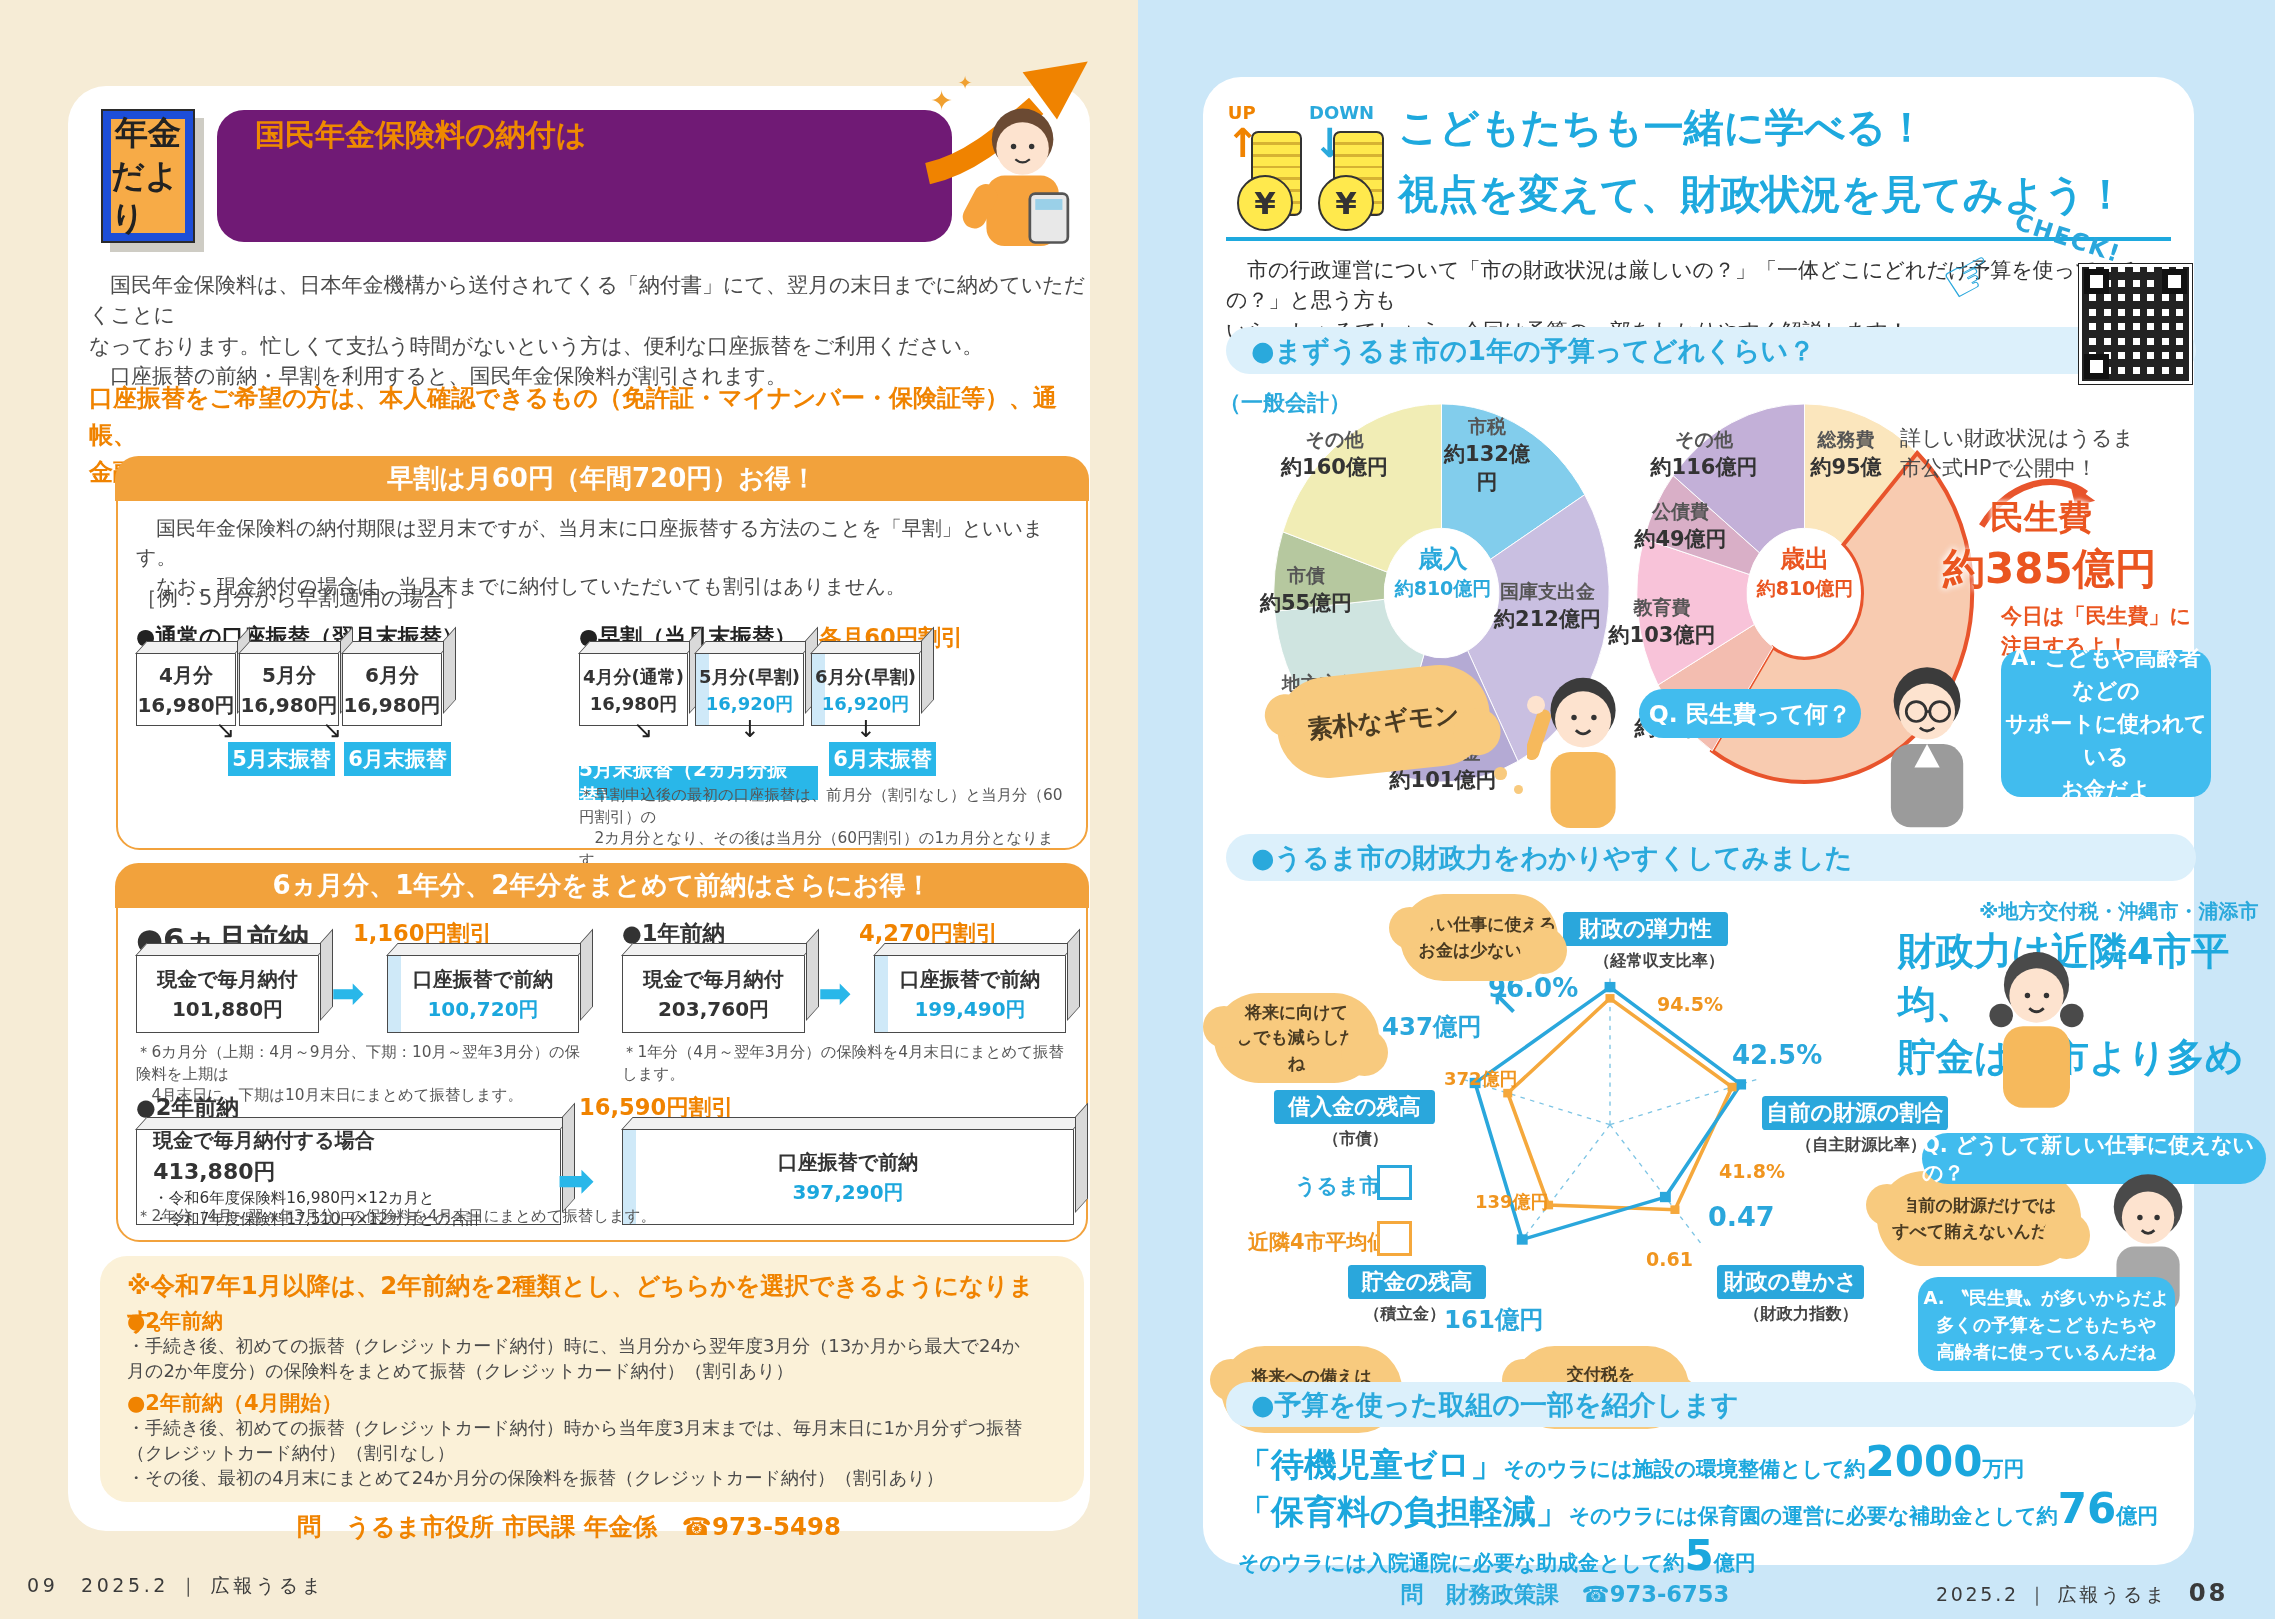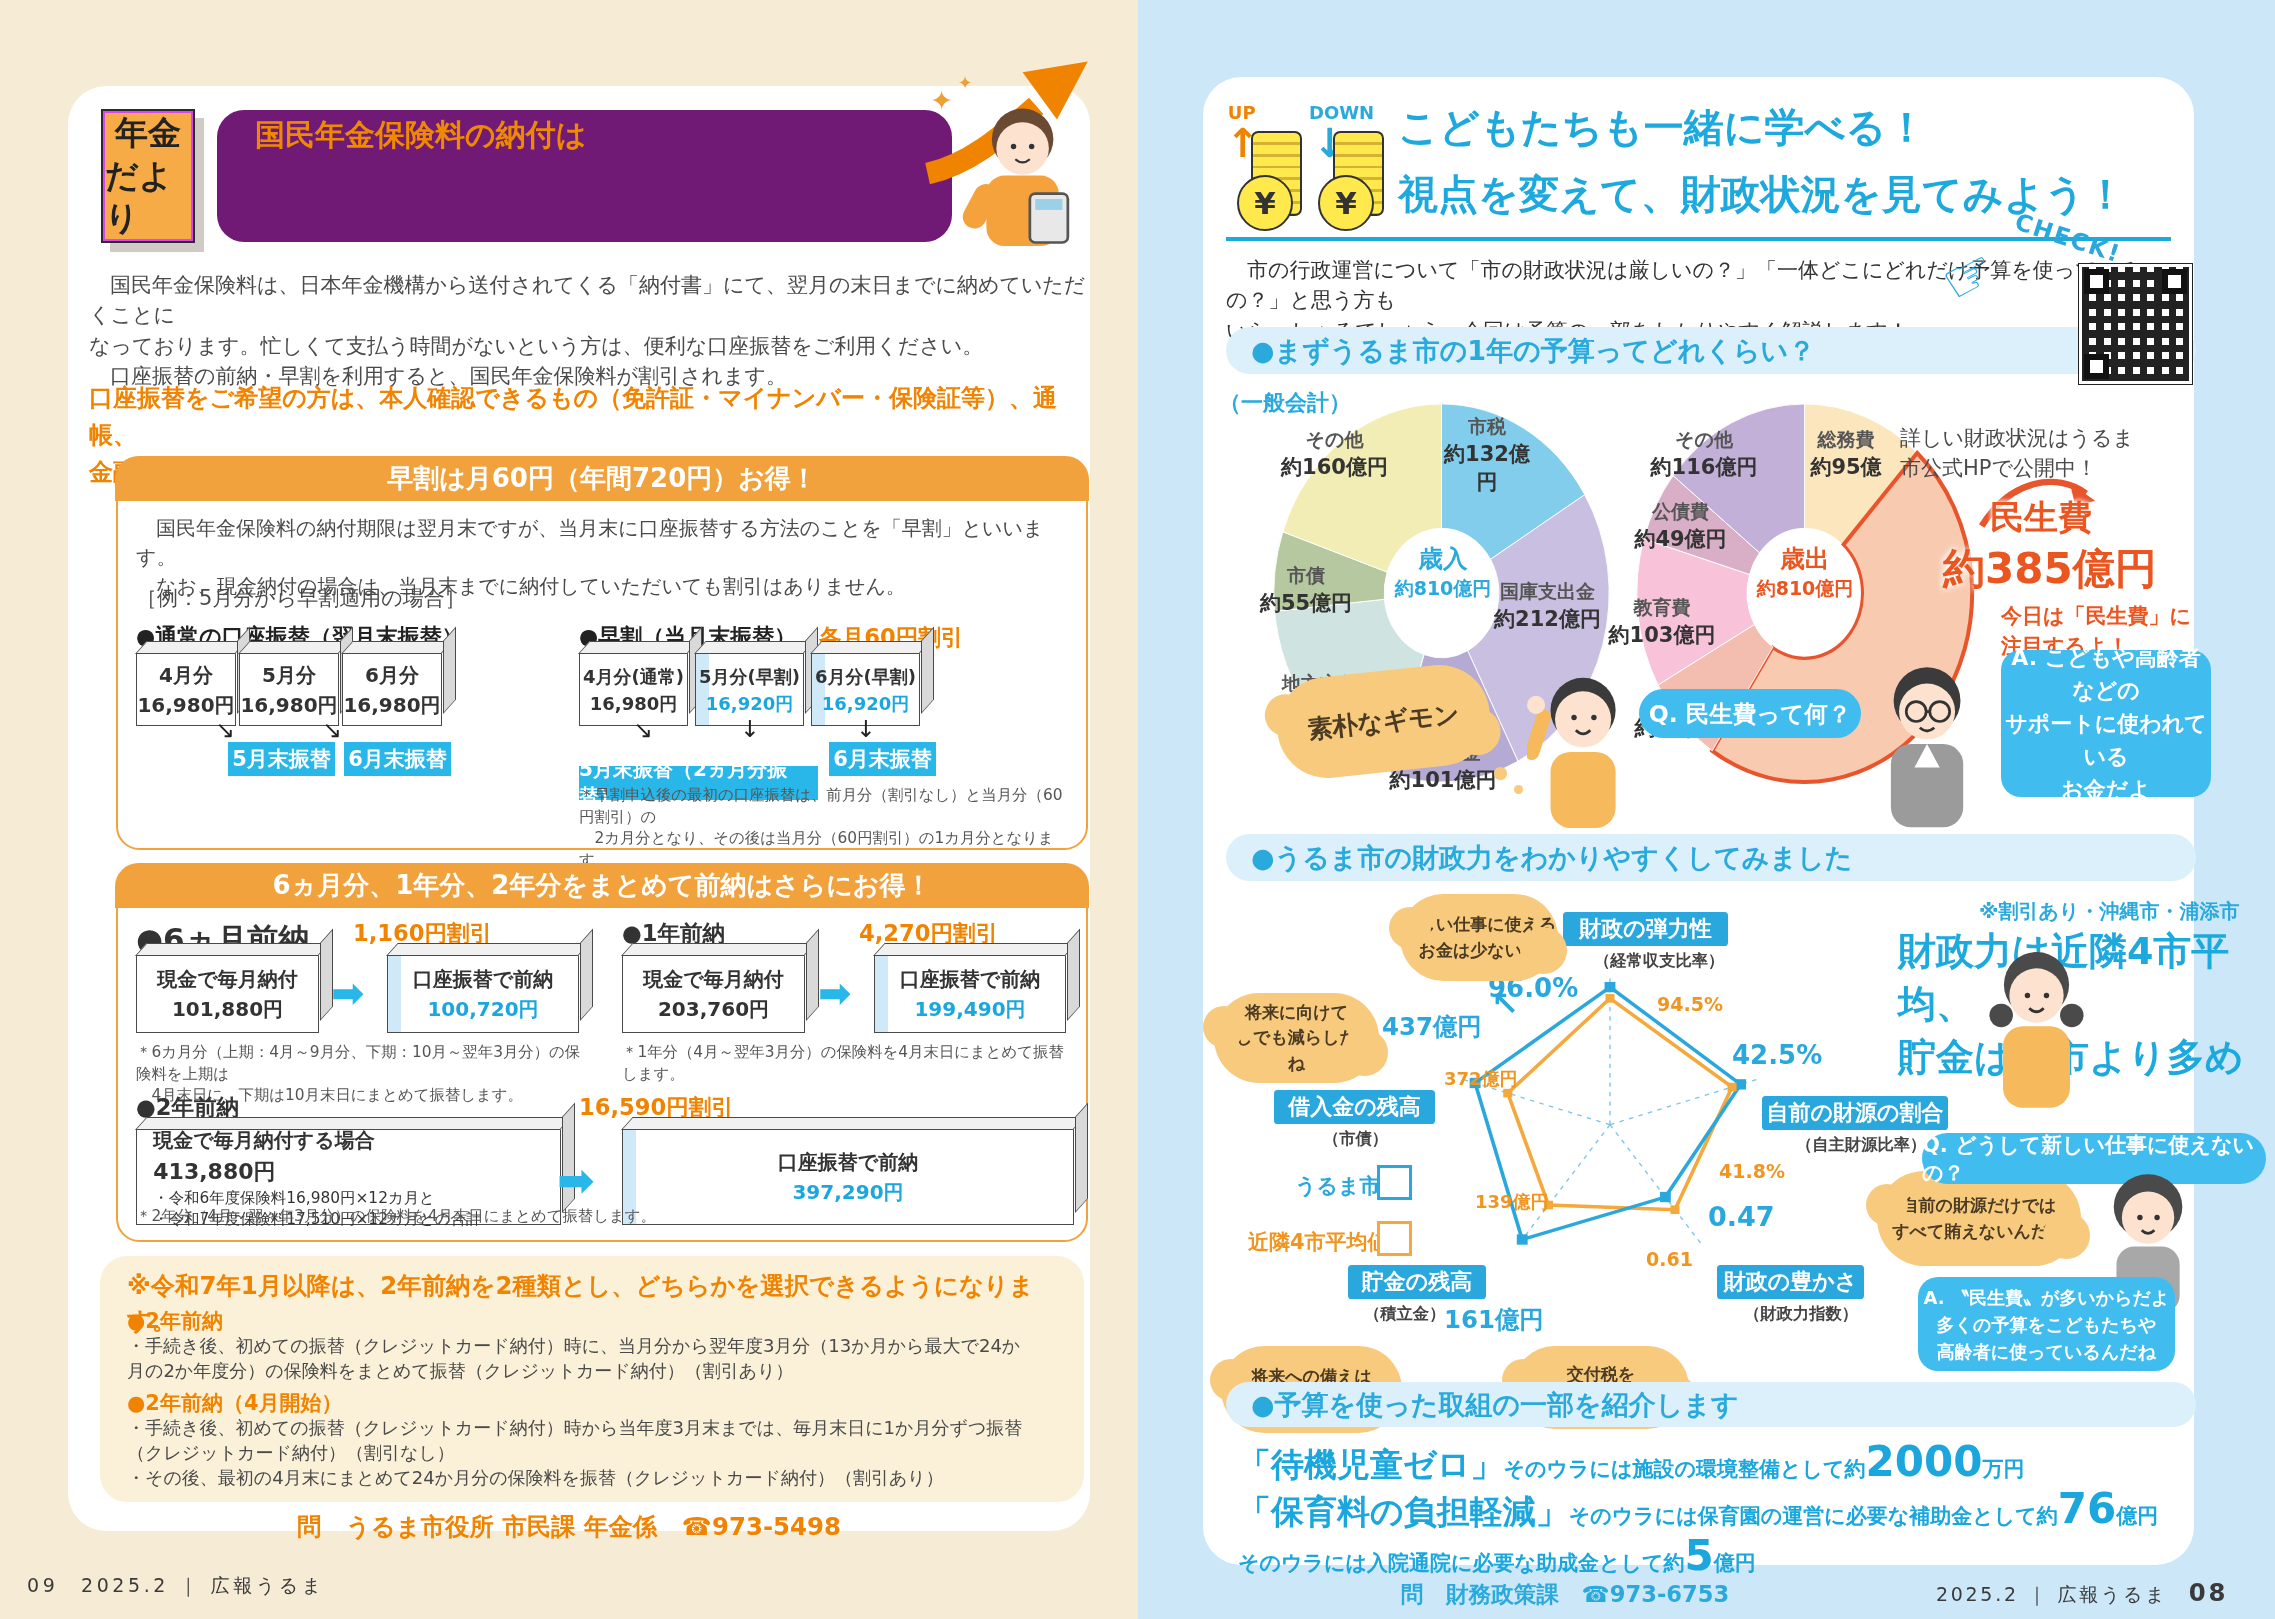--- a/index.html
+++ b/index.html
@@ -4,21 +4,21 @@
 <style>
   html,body{margin:0;padding:0;}
   body{width:2276px;height:1619px;position:relative;overflow:hidden;
        font-family:"DejaVu Sans","Liberation Sans",sans-serif;color:#333;}
   .abs{position:absolute;}
   .t{position:absolute;white-space:pre-line;line-height:1.45;}
   .bgL{left:0;top:0;width:1138px;height:1619px;background:#f6ecd6;}
   .bgR{left:1138px;top:0;width:1138px;height:1619px;background:#cbe7f8;}
   .panel{background:#ffffff;border-radius:38px;}
   
-  .badge{border:2.7px solid #2b2b2b;background:#d946ef;padding:2px;box-shadow:9px 9px 0 rgba(60,50,20,.25);}
+  .badge{border:2.7px solid #2b2b2b;background:#1d4ed8;padding:8px;box-shadow:9px 9px 0 rgba(60,50,20,.25);}
   .badge-in{background:#f7ab47;width:100%;height:100%;display:flex;flex-direction:column;
             align-items:center;justify-content:center;font-weight:bold;color:#222;font-size:33px;line-height:1.3;}
   .titlebox{background:#701a75;border-radius:27px;color:#ef8a00;font-weight:bold;font-size:30px;
             display:flex;flex-direction:column;justify-content:flex-start;padding-left:38px;line-height:1.65;}
   .obox{border:2.7px solid #f2a23c;border-radius:23.5px;background:#fff;}
   .ohead{position:absolute;left:-2.7px;top:-2.7px;right:-2.7px;height:45px;background:#f2a23c;
          border-radius:23.5px 23.5px 0 0;color:#fff;font-weight:bold;font-size:26px;
          display:flex;align-items:center;justify-content:center;}
   .b3d{position:absolute;background:#fff;border:1.8px solid #4a4a4a;text-align:center;
        font-weight:bold;font-size:20px;line-height:1.5;display:flex;flex-direction:column;justify-content:center;}
@@ -337,21 +337,21 @@
   <line x1="61" y1="58" x2="65" y2="58" stroke="#333" stroke-width="3"></line>
   <path d="M54,76 q8,7 16,0" stroke="#333" stroke-width="3" fill="none"></path>
   <rect x="22" y="94" width="80" height="92" rx="22" fill="#9b9b9b"></rect>
   <polygon points="62,94 48,120 76,120" fill="#fff"></polygon>
 </svg>
 <div class="abub" style="left:2001px;top:650px;width:210px;height:147px;font-size:22px;line-height:1.5;white-space:pre-line;">A. こどもや高齢者などの
 サポートに使われている
 お金だよ</div>
 
 <div class="abs pill" style="left:1226px;top:834px;width:945px;height:47px;">●うるま市の財政力をわかりやすくしてみました</div>
-<div class="t" style="left:1979px;top:897px;font-size:20px;font-weight:bold;color:#2aa9dc;">※割引あり・沖縄市・浦添市</div>
+<div class="t" style="left:1979px;top:897px;font-size:20px;font-weight:bold;color:#2aa9dc;">※地方交付税・沖縄市・浦添市</div>
 <div class="t" style="left:1898px;top:925px;font-size:38px;font-weight:bold;color:#1ea9de;line-height:1.4;">財政力は近隣4市平均、
 貯金は他市より多め</div>
 
 <svg class="abs" style="left:1420px;top:957px;" width="380" height="344" viewBox="0 0 420 400" preserveAspectRatio="none">
   <g stroke="#7cc4e4" stroke-width="1.5" stroke-dasharray="5 6">
     <line x1="210" y1="195" x2="210" y2="25"></line>
     <line x1="210" y1="195" x2="371.7" y2="142.5"></line>
     <line x1="210" y1="195" x2="310" y2="332.5"></line>
     <line x1="210" y1="195" x2="110" y2="332.5"></line>
     <line x1="210" y1="195" x2="48.3" y2="142.5"></line>

